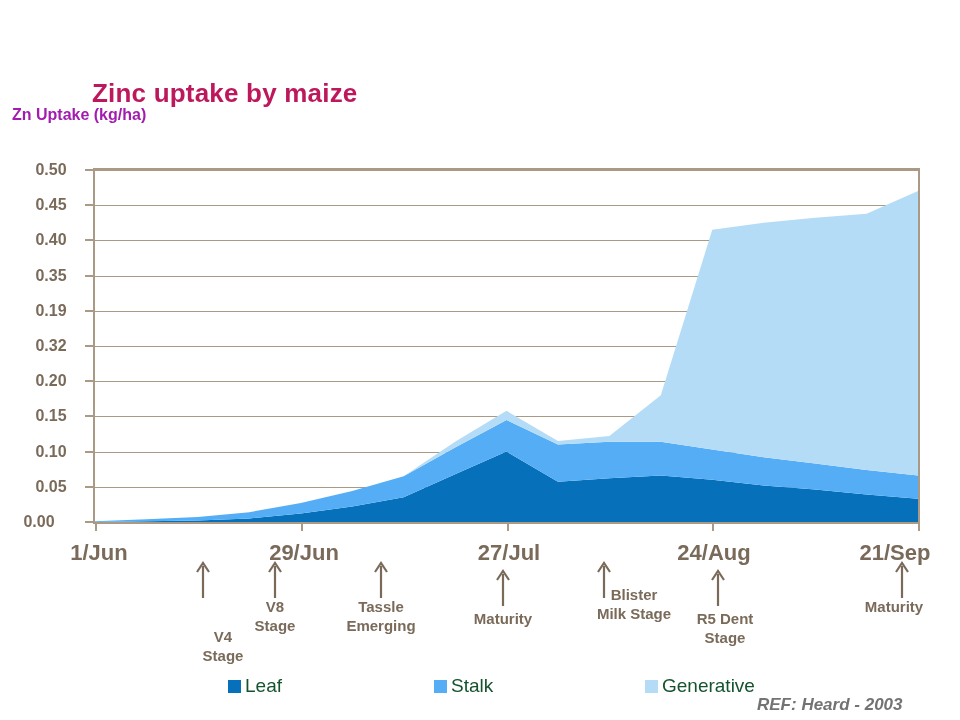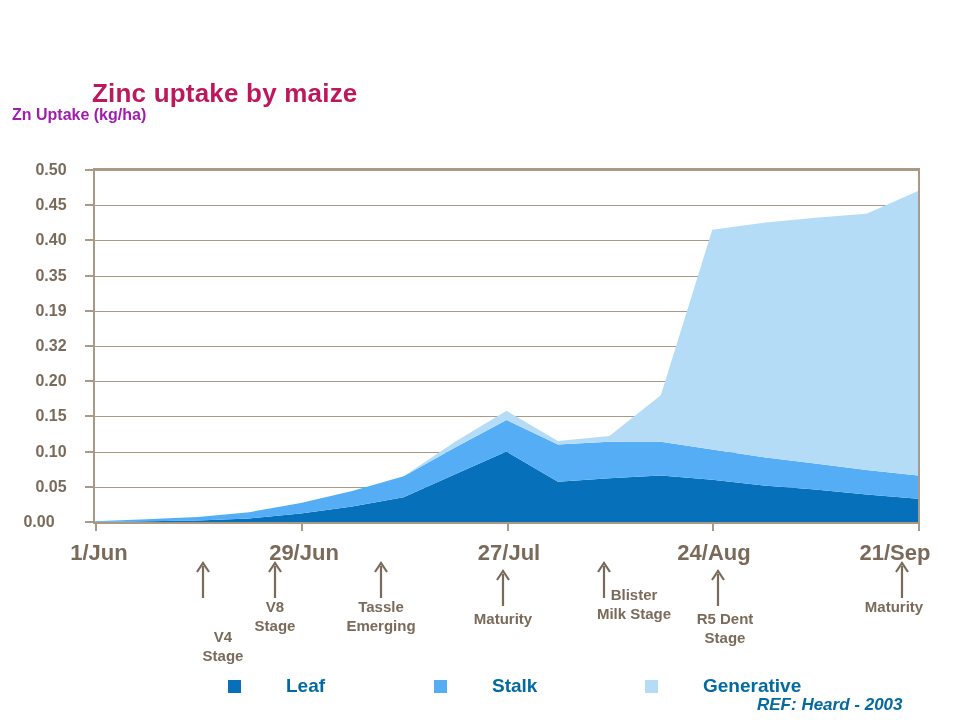--- a/index.html
+++ b/index.html
@@ -104,33 +104,32 @@
     display:flex;
     align-items:center;
     gap:4px;
   }
   .legend-swatch{
     width:13px;height:13px;
     display:inline-block;
   }
   .legend-text{
     font-size:19px;
-    font-weight:bold;
-    color:#0369a1;
-    white-space:nowrap;
-    margin-left:41px;
+    font-weight:normal;
+    color:#14532d;
+    white-space:nowrap;
   }
 
   .ref-note{
     position:absolute;
     left:757px; top:695px;
     font-size:17px;
     font-weight:bold;
     font-style:italic;
-    color:#0369a1;
+    color:#737373;
     white-space:nowrap;
   }
 </style>
 </head>
 <body>
 
 <div id="chart-root">
 
   <div class="chart-title">Zinc uptake by maize</div>
 

